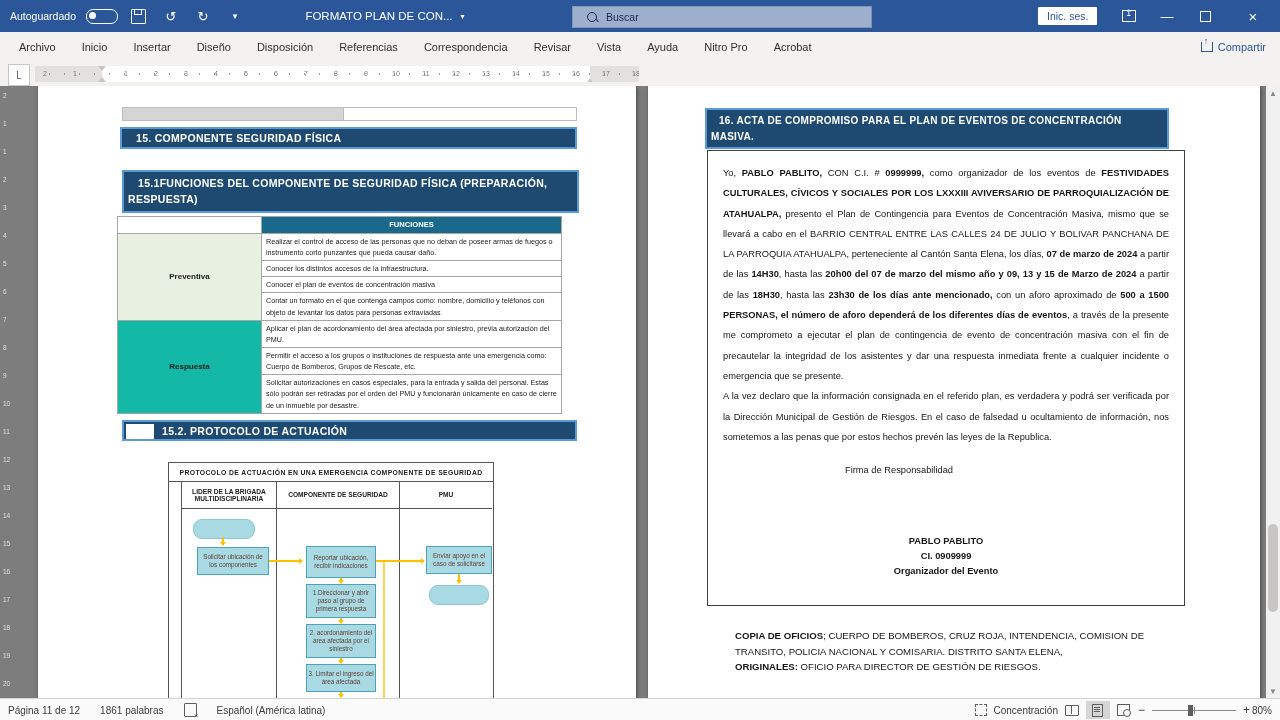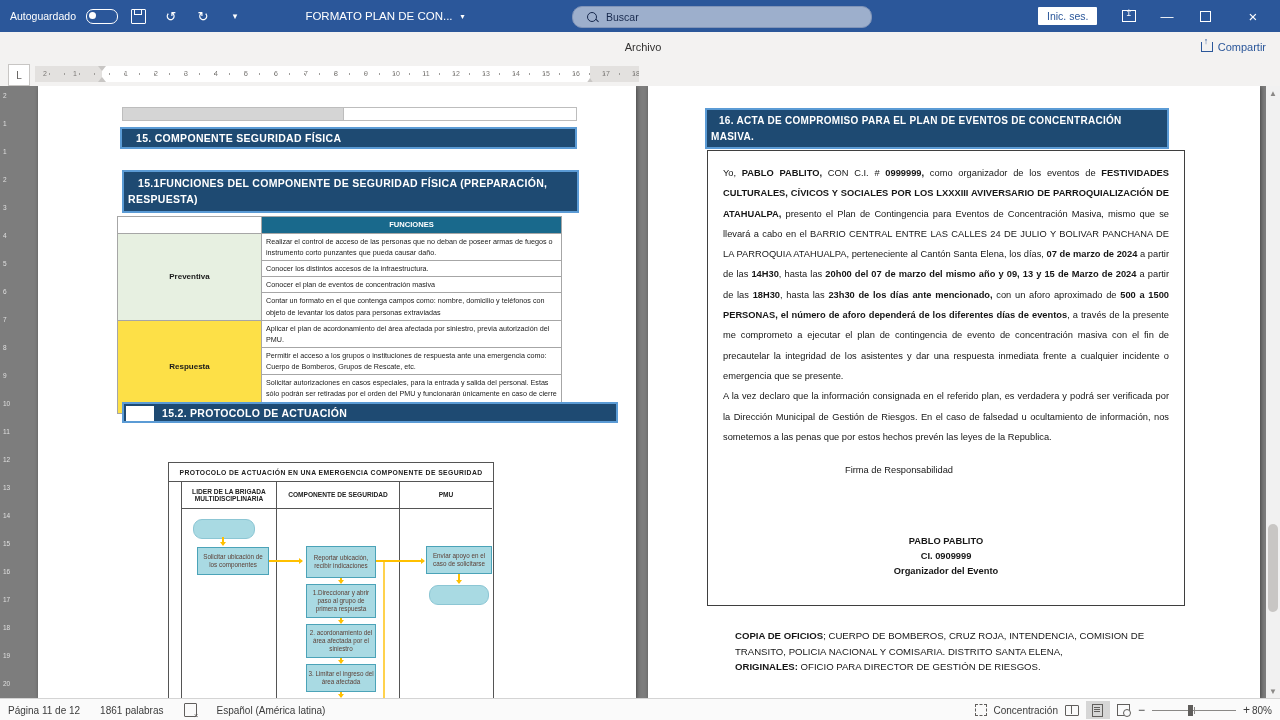--- a/index.html
+++ b/index.html
@@ -11,35 +11,35 @@
   .titlebar{left:0;top:0;width:1280px;height:32px;background:#2b579a;color:#fff;}
   .tb-left{left:10px;top:0;height:32px;display:flex;align-items:center;gap:10px;}
   .tb-autosave{font-size:10.5px;}
   .toggle{width:30px;height:13px;border:1px solid #fff;border-radius:7px;position:relative;}
   .toggle .knob{position:absolute;left:2px;top:2px;width:7px;height:7px;border-radius:50%;background:#fff;}
   .tb-ic{font-size:13px;width:22px;height:22px;display:flex;align-items:center;justify-content:center;}
   .save-ic{width:13px;height:13px;border:1.5px solid #fff;border-radius:1px;position:relative;}
   .save-ic::after{content:"";position:absolute;left:2px;top:0;width:6px;height:4px;border:1px solid #fff;border-top:none;}
   .tb-title{left:0;right:0;top:0;height:32px;display:flex;align-items:center;justify-content:center;pointer-events:none;}
   .tb-title-in{display:flex;gap:8px;align-items:center;font-size:11.5px;pointer-events:auto;margin-left:-510px;}
-  .searchbox{left:572px;top:6px;width:298px;height:20px;background:#9dafcc;border:1px solid #8094b8;border-radius:10px;display:flex;align-items:center;color:#17294d;}
+  .searchbox{left:572px;top:6px;width:298px;height:20px;background:#9dafcc;border:1px solid #8094b8;border-radius:0;display:flex;align-items:center;color:#17294d;}
   .mag{width:8px;height:8px;border:1.4px solid #17294d;border-radius:50%;position:relative;margin:0 7px 0 14px;}
   .mag::after{content:"";position:absolute;left:7px;top:7px;width:4px;height:1.4px;background:#17294d;transform:rotate(45deg);}
   .searchbox input{background:transparent;border:none;outline:none;font-size:10.5px;color:#17294d;width:220px;font-family:inherit;}
   .searchbox input::placeholder{color:#17294d;}
   .signin{left:1038px;top:7px;height:18px;background:#fff;color:#2b579a;font-size:10.5px;display:flex;align-items:center;padding:0 9px;border-radius:1px;}
   .winctl{top:0;height:32px;width:38px;display:flex;align-items:center;justify-content:center;font-size:13px;color:#fff;}
   .ribopt-ic{width:12px;height:10px;border:1.2px solid #fff;position:relative;}
   .ribopt-ic::after{content:"↥";position:absolute;left:2px;top:-3px;font-size:9px;}
   .restore-ic{width:9px;height:9px;border:1.2px solid #fff;position:relative;background:#2b579a;}
   .restore-ic::before{content:"";position:absolute;left:2px;top:-3px;width:9px;height:9px;border:1.2px solid #fff;z-index:-1;}
 
   
   .ribbonrow{left:0;top:32px;width:1280px;height:30px;background:#f3f2f1;border-bottom:1px solid #e1dfdd;}
-  .rtabs{display:flex;height:30px;align-items:center;padding-left:6px;flex-direction:column;}
+  .rtabs{display:flex;height:30px;align-items:center;padding-left:6px;}
   .rtab{font-size:11px;color:#323130;padding:0 13px;line-height:30px;}
   .share{position:absolute;right:14px;top:0;height:30px;display:flex;align-items:center;gap:5px;color:#2b579a;font-size:11px;}
   .share-ic{width:10px;height:9px;border:1.2px solid #2b579a;border-top:none;position:relative;}
   .share-ic::after{content:"↑";position:absolute;left:2px;top:-6px;font-size:9px;}
 
   
   .rulerrow{left:0;top:62px;width:1280px;height:24px;background:#f3f2f1;}
   .tabsel{left:8px;top:2px;width:20px;height:20px;background:#fff;border:1px solid #c8c6c4;color:#605e5c;font-size:10px;display:flex;align-items:center;justify-content:center;}
   .h-ruler{left:35px;top:4px;width:604px;height:16px;background:#fff;overflow:hidden;}
   .h-ruler .mgl{position:absolute;left:0;top:0;width:67px;height:16px;background:#e3e1df;}
@@ -260,33 +260,33 @@
           <tr>
             <td class="rcell">Conocer los distintos accesos de la infraestructura.</td>
           </tr>
           <tr>
             <td class="rcell">Conocer el plan de eventos de concentración masiva</td>
           </tr>
           <tr>
             <td class="rcell">Contar un formato en el que contenga campos como: nombre, domicilio y teléfonos con objeto de levantar los datos para personas extraviadas</td>
           </tr>
           <tr>
-            <td rowspan="3" class="gcell" style="background: #fde047;">Respuesta</td>
+            <td rowspan="3" class="gcell" style="background: #14b8a6;">Respuesta</td>
             <td class="rcell">Aplicar el plan de acordonamiento del área afectada por siniestro, previa autorización del PMU.</td>
           </tr>
           <tr>
             <td class="rcell">Permitir el acceso a los grupos o instituciones de respuesta ante una emergencia como: Cuerpo de Bomberos, Grupos de Rescate, etc.</td>
           </tr>
           <tr>
             <td class="rcell">Solicitar autorizaciones en casos especiales, para la entrada y salida del personal.  Estas sólo podrán ser retiradas por el orden del PMU y funcionarán únicamente en caso de cierre de un inmueble por desastre.</td>
           </tr>
         </tbody>
     </table>
 
-    <div class="abs hbar" style="left:84px;top:316px;width:496px;height:21px;">
+    <div class="abs hbar" style="left:84px;top:334px;width:455px;height:21px;">
       <span class="wbox"></span>
       <span class="pad" style="padding-left:38px">15.2. PROTOCOLO DE ACTUACIÓN</span>
     </div>
 
     <div class="abs fc">
       <div class="fc-title">PROTOCOLO DE ACTUACIÓN EN UNA EMERGENCIA COMPONENTE DE SEGURIDAD</div>
       <div class="fc-h" style="left:12px;width:95px;">LIDER DE LA BRIGADA MULTIDISCIPLINARIA</div>
       <div class="fc-h" style="left:107px;width:123px;">COMPONENTE DE SEGURIDAD</div>
       <div class="fc-h" style="left:230px;width:93px;border-left:1px solid #555">PMU</div>
       <div class="fc-v" style="left:12px"></div>

